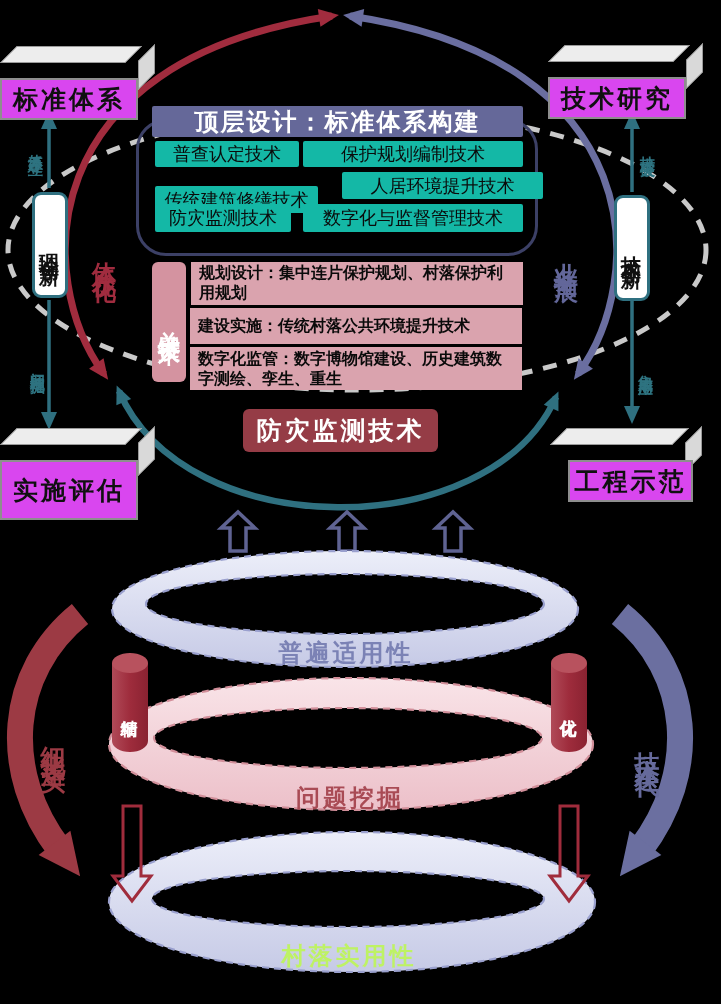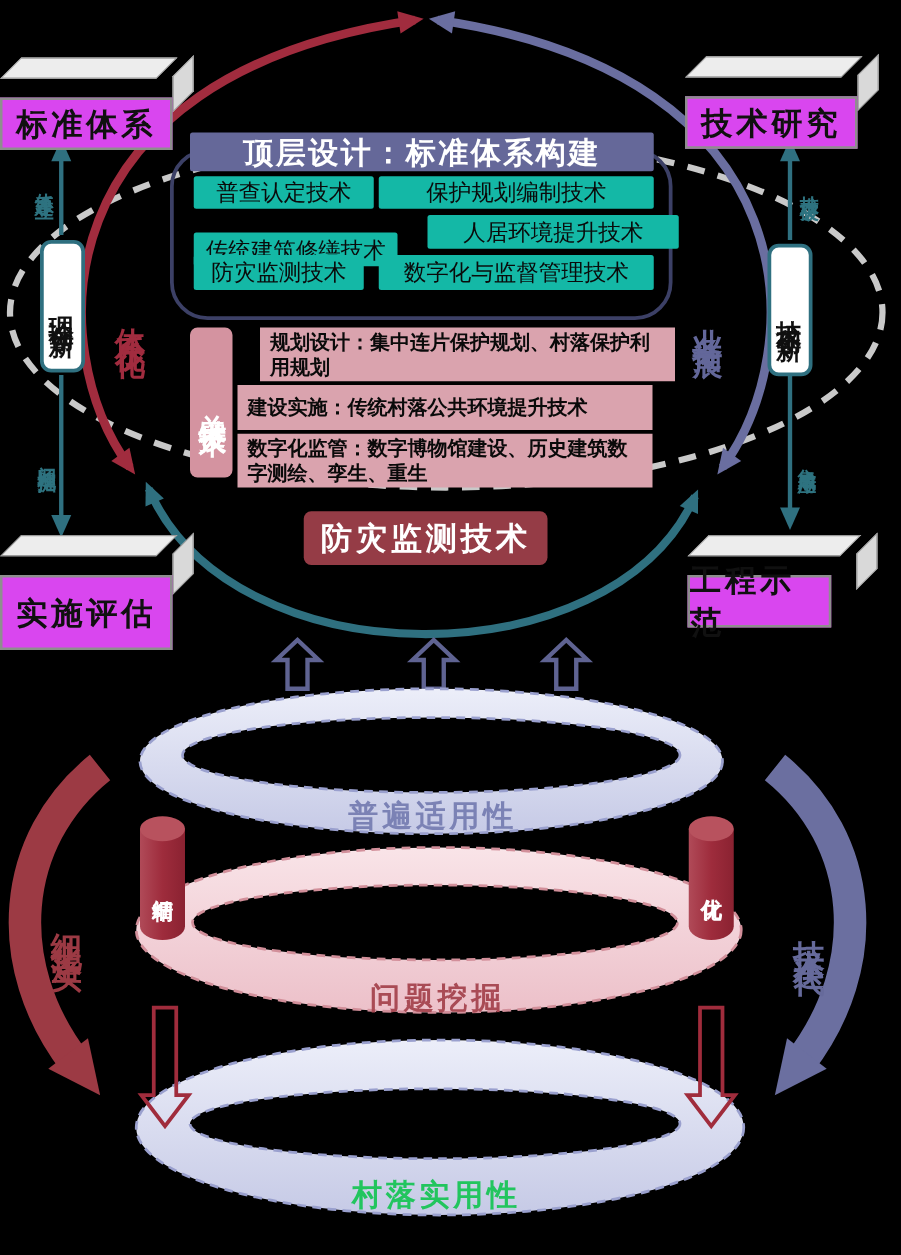--- a/index.html
+++ b/index.html
@@ -135,21 +135,21 @@
     <div class="face-front">技术研究</div>
   </div>
   <div class="box3d" style="left:0;top:428px;width:153px;height:61px;">
     <div class="face-top"></div>
     <div class="face-side" style="height:31px;"></div>
     <div class="face-front" style="height:60px;">实施评估</div>
   </div>
   <div class="box3d" style="left:550px;top:428px;width:150px;height:57px;">
     <div class="face-top" style="width:120px;"></div>
     <div class="face-side" style="left:135px;"></div>
-    <div class="face-front" style="width:115px;">工程示范</div>
+    <div class="face-front" style="width:125px;margin-left:18px;">工程示范</div>
   </div>
 
   <div class="abs flexc vtext pill" style="left:32px;top:192px;width:30px;height:100px;">理论创新</div>
   <div class="abs flexc vtext pill" style="left:614px;top:195px;width:30px;height:100px;">技术创新</div>
 
   <div class="abs flexc vtext edge-label" style="left:25px;top:110px;width:20px;height:72px;">体系建立</div>
   <div class="abs flexc vtext edge-label" style="left:637px;top:113px;width:20px;height:70px;">技术突破</div>
   <div class="abs flexc vtext edge-label" style="left:27px;top:328px;width:20px;height:74px;">问题挖掘</div>
   <div class="abs flexc vtext edge-label" style="left:635px;top:332px;width:20px;height:70px;">集成应用</div>
 
@@ -159,29 +159,29 @@
   <div class="abs panel-frame" style="left:136px;top:119px;width:396px;height:131px;"></div>
   <div class="abs flexc panel-header" style="left:152px;top:106px;width:371px;height:31px;">顶层设计：标准体系构建</div>
   <div class="abs flexc slate-box" style="left:155px;top:141px;width:144px;height:26px;">普查认定技术</div>
   <div class="abs flexc slate-box" style="left:303px;top:141px;width:220px;height:26px;">保护规划编制技术</div>
   <div class="abs flexc slate-box" style="left:155px;top:172px;width:163px;height:27px;margin-top:14px;">传统建筑修缮技术</div>
   <div class="abs flexc slate-box" style="left:322px;top:172px;width:201px;height:27px;margin-left:20px;">人居环境提升技术</div>
   <div class="abs flexc slate-box" style="left:155px;top:204px;width:136px;height:28px;">防灾监测技术</div>
   <div class="abs flexc slate-box" style="left:303px;top:204px;width:220px;height:28px;">数字化与监督管理技术</div>
 
   <div class="abs flexc vtext kt-label" style="left:152px;top:262px;width:34px;height:120px;">关键技术</div>
-  <div class="abs kt-row" style="left:208px;top:262px;width:332px;height:43px;">规划设计：集中连片保护规划、村落保护利用规划</div>
+  <div class="abs kt-row" style="left:191px;top:262px;width:332px;height:43px;font-family:Liberation Mono, monospace;">规划设计：集中连片保护规划、村落保护利用规划</div>
   <div class="abs kt-row" style="left:190px;top:308px;width:332px;height:36px;">建设实施：传统村落公共环境提升技术</div>
   <div class="abs kt-row" style="left:190px;top:347px;width:332px;height:43px;">数字化监管：数字博物馆建设、历史建筑数字测绘、孪生、重生</div>
 
   <div class="abs flexc core-box" style="left:243px;top:409px;width:195px;height:43px;">防灾监测技术</div>
 
   <div class="abs ring-label" style="left:246px;top:637px;width:200px;color:#7b82b5;">普遍适用性</div>
   <div class="abs ring-label" style="left:250px;top:782px;width:200px;color:#a94b55;">问题挖掘</div>
-  <div class="abs ring-label" style="left:249px;top:940px;width:200px;color:#22c55e;">村落实用性</div>
+  <div class="abs ring-label" style="left:249px;top:940px;width:200px;color:#bef264;">村落实用性</div>
 
   <div class="abs flexc vtext cyl-label" style="left:121px;top:676px;width:18px;height:60px;">精细</div>
   <div class="abs flexc vtext cyl-label" style="left:560px;top:676px;width:18px;height:60px;">优化</div>
 
   <div class="abs flexc vtext spiral-label" style="left:38px;top:680px;width:30px;height:120px;color:#9c3a44;">细化落实</div>
   <div class="abs flexc vtext spiral-label" style="left:632px;top:688px;width:30px;height:115px;color:#666a9b;">技术迭代</div>
 
 </div>
 
 </body></html>

